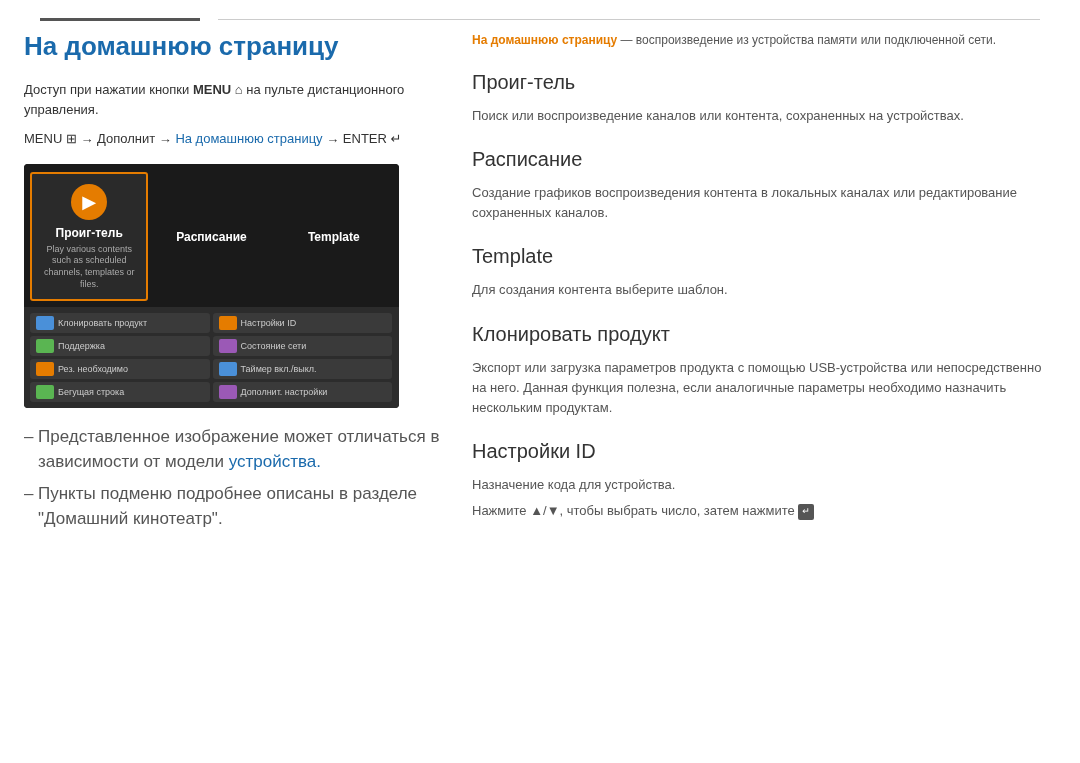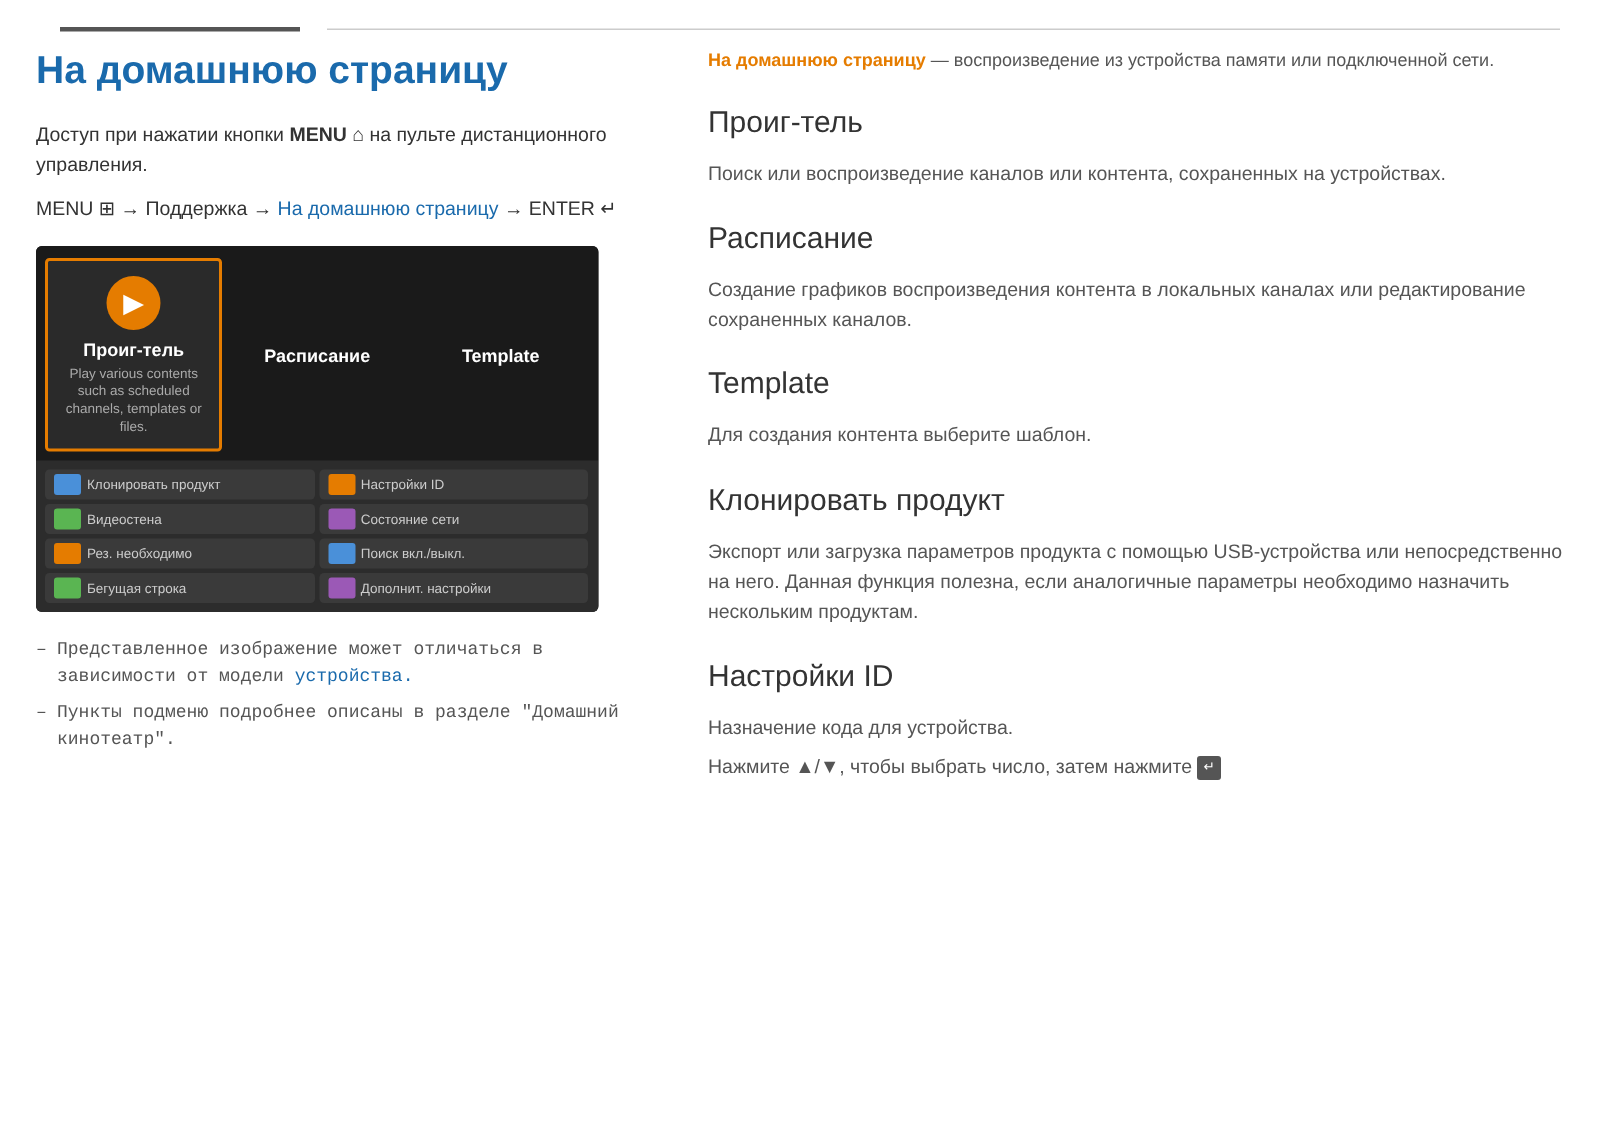--- a/index.html
+++ b/index.html
@@ -161,27 +161,26 @@
       color: #ccc;
       font-size: 9px;
     }
 
     .notes-list {
       margin-top: 10px;
       padding-left: 0;
       list-style: none;
     }
     .notes-list li {
-      font-size: 12px;
+      font-size: 17px;
       color: #555;
       line-height: 1.5;
       margin-bottom: 6px;
       padding-left: 14px;
       position: relative;
-      font-family: Liberation Mono, monospace;
     }
     .notes-list li::before {
       content: '–';
       position: absolute;
       left: 0;
     }
     .notes-list li .link-blue {
       color: #1a6aac;
     }
 
@@ -241,21 +240,21 @@
 
   <div class="left-col">
     <h1 class="page-title">На домашнюю страницу</h1>
 
     <p class="intro-text">
       <span>Доступ при нажатии кнопки <strong>MENU</strong> ⌂ на пульте дистанционного управления.</span>
     </p>
 
     <p class="menu-path">
       <strong>MENU ⊞</strong>
-      <span> → Поддержка → </span>
+      <span> → Дополнит → </span>
       <span class="link-blue">На домашнюю страницу</span>
       <span> → ENTER ↵</span>
     </p>
 
     <div class="tv-box">
       <div class="tv-menu-row">
 
         <div class="tv-menu-item active">
           <div class="tv-item-icon">▶</div>
           <div class="tv-item-label">Проиг-тель</div>
@@ -276,33 +275,33 @@
         <div class="tv-bottom-item">
           <div class="tv-bottom-icon" style="background:#4a90d9;"></div>
           <span class="tv-bottom-text">Клонировать продукт</span>
         </div>
         <div class="tv-bottom-item">
           <div class="tv-bottom-icon" style="background:#e57c00;"></div>
           <span class="tv-bottom-text">Настройки ID</span>
         </div>
         <div class="tv-bottom-item">
           <div class="tv-bottom-icon" style="background:#5ab552;"></div>
-          <span class="tv-bottom-text">Видеостена</span>
+          <span class="tv-bottom-text">Поддержка</span>
         </div>
         <div class="tv-bottom-item">
           <div class="tv-bottom-icon" style="background:#9b59b6;"></div>
           <span class="tv-bottom-text">Состояние сети</span>
         </div>
         <div class="tv-bottom-item">
           <div class="tv-bottom-icon" style="background:#e57c00;"></div>
           <span class="tv-bottom-text">Рез. необходимо</span>
         </div>
         <div class="tv-bottom-item">
           <div class="tv-bottom-icon" style="background:#4a90d9;"></div>
-          <span class="tv-bottom-text">Поиск вкл./выкл.</span>
+          <span class="tv-bottom-text">Таймер вкл./выкл.</span>
         </div>
         <div class="tv-bottom-item">
           <div class="tv-bottom-icon" style="background:#5ab552;"></div>
           <span class="tv-bottom-text">Бегущая строка</span>
         </div>
         <div class="tv-bottom-item">
           <div class="tv-bottom-icon" style="background:#9b59b6;"></div>
           <span class="tv-bottom-text">Дополнит. настройки</span>
         </div>
       </div>

